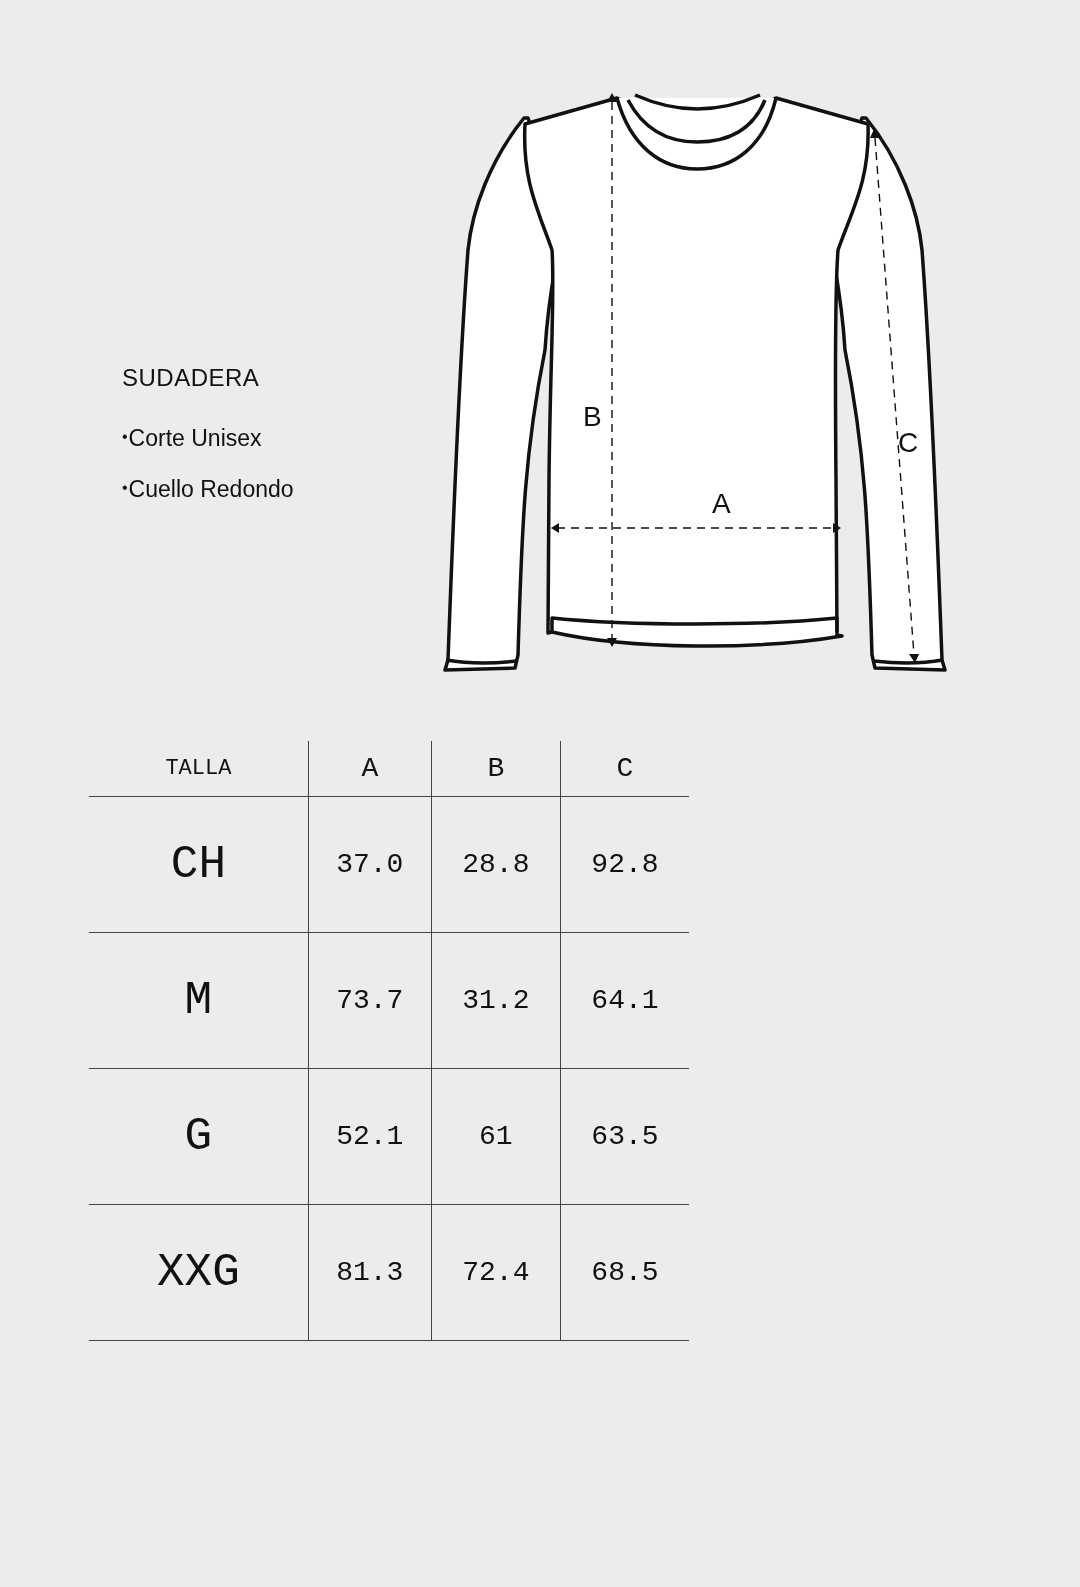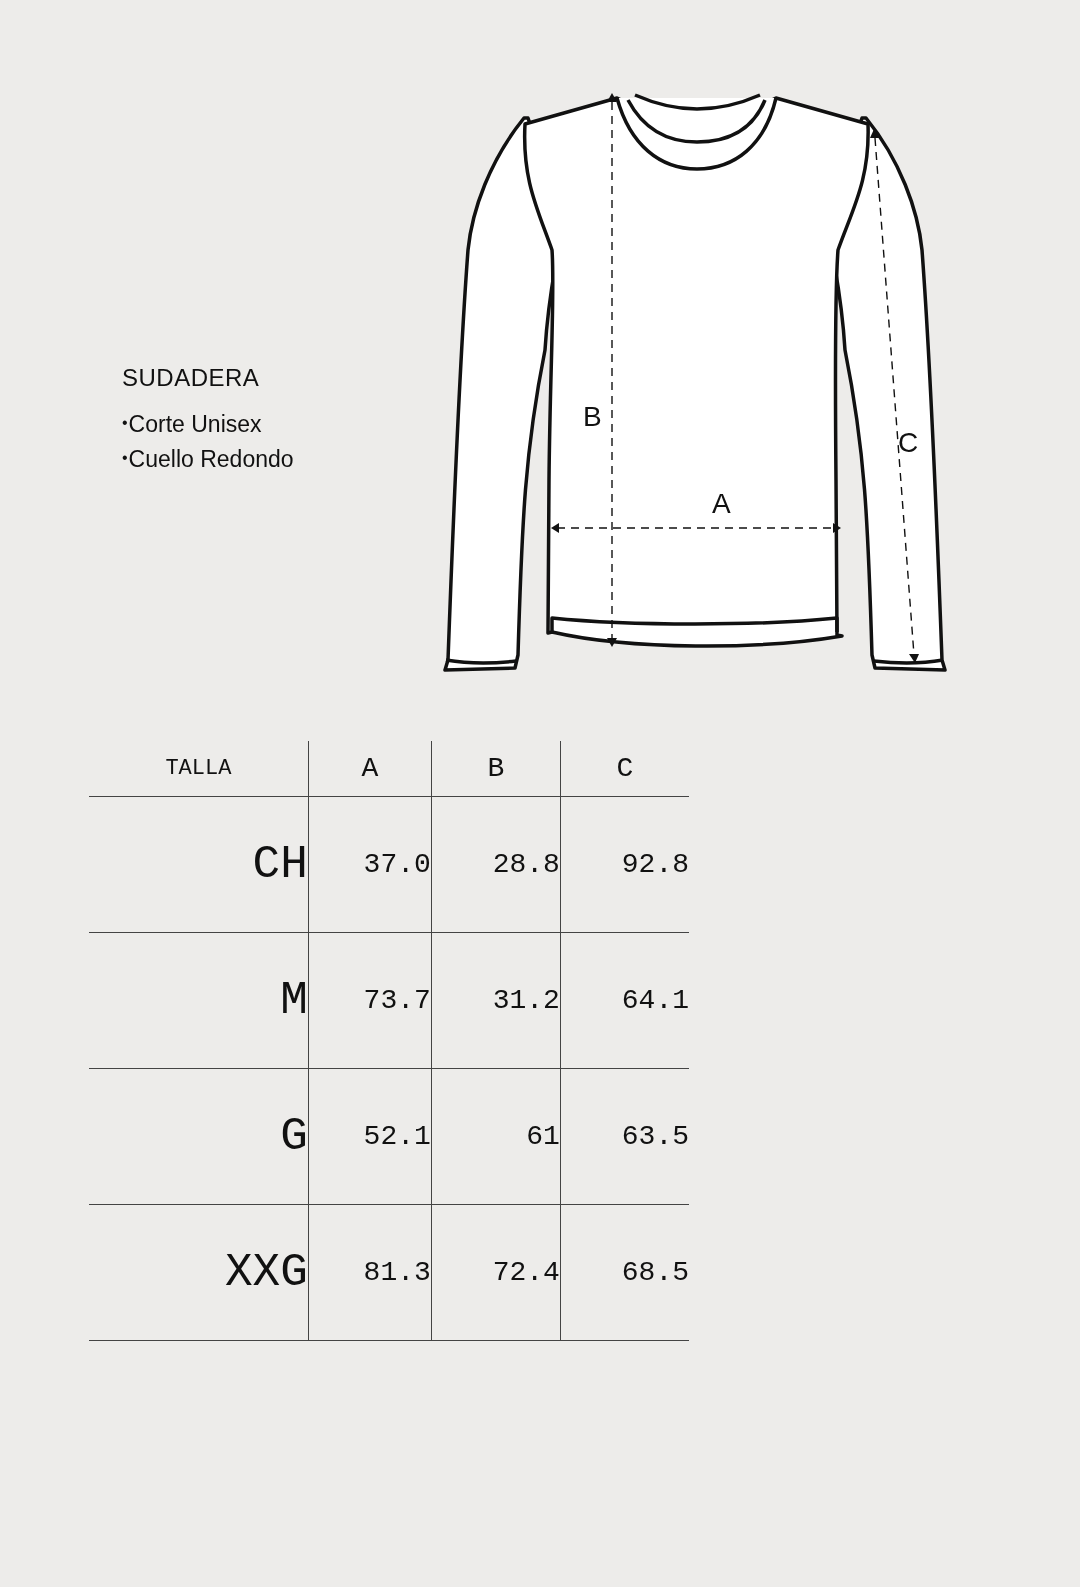--- a/index.html
+++ b/index.html
@@ -1,30 +1,30 @@
 <!DOCTYPE html>
 <html><head>
 <meta charset="utf-8">
 <style>
   html, body { margin:0; padding:0; }
   body {
     width:1080px; height:1587px; background:#edecea; position:relative; overflow:hidden;
     font-family:"Liberation Sans", "DejaVu Sans", sans-serif; color:#111;
   }
   .info { position:absolute; left:122px; top:364px; }
-  .info .title { font-size:24px; letter-spacing:0.5px; margin-bottom:16px; }
-  .info .feat { font-size:23px; line-height:32px; }
+  .info .title { font-size:24px; letter-spacing:0.5px; margin-bottom:30px; }
+  .info .feat { font-size:23px; line-height:32px;margin-top:16px; }
   .info .feat::before { content:"•"; font-size:16px; position:relative; top:-4px; margin-right:1px; }
   .shirt { position:absolute; left:430px; top:70px; width:530px; height:620px; }
   .size-table { position:absolute; left:89px; top:741px; width:600px; border-collapse:collapse;font-family:Liberation Mono, monospace; }
   .size-table th, .size-table td { text-align:center; padding:0; border-left:1.5px solid #444; }
   .size-table th:first-child, .size-table td:first-child { border-left:none; }
   .size-table thead th { height:55px; font-weight:normal; font-size:28px; border-bottom:1.5px solid #444; vertical-align:middle; }
   .size-table thead th.talla { font-size:22px; }
-  .size-table tbody td { height:135px; font-size:28px; border-bottom:1.5px solid #444;text-align:right; }
+  .size-table tbody td { height:135px; font-size:28px; border-bottom:1.5px solid #444; }
   .size-table tbody td.size { font-size:46px; }
   .col0 { width:217px; } .col1 { width:121px; } .col2 { width:127px; } .col3 { width:127px; }
 </style>
 </head>
 <body>
 
 <div class="info">
   <div class="title">SUDADERA</div>
   <div class="feat">Corte Unisex</div>
   <div class="feat">Cuello Redondo</div>

